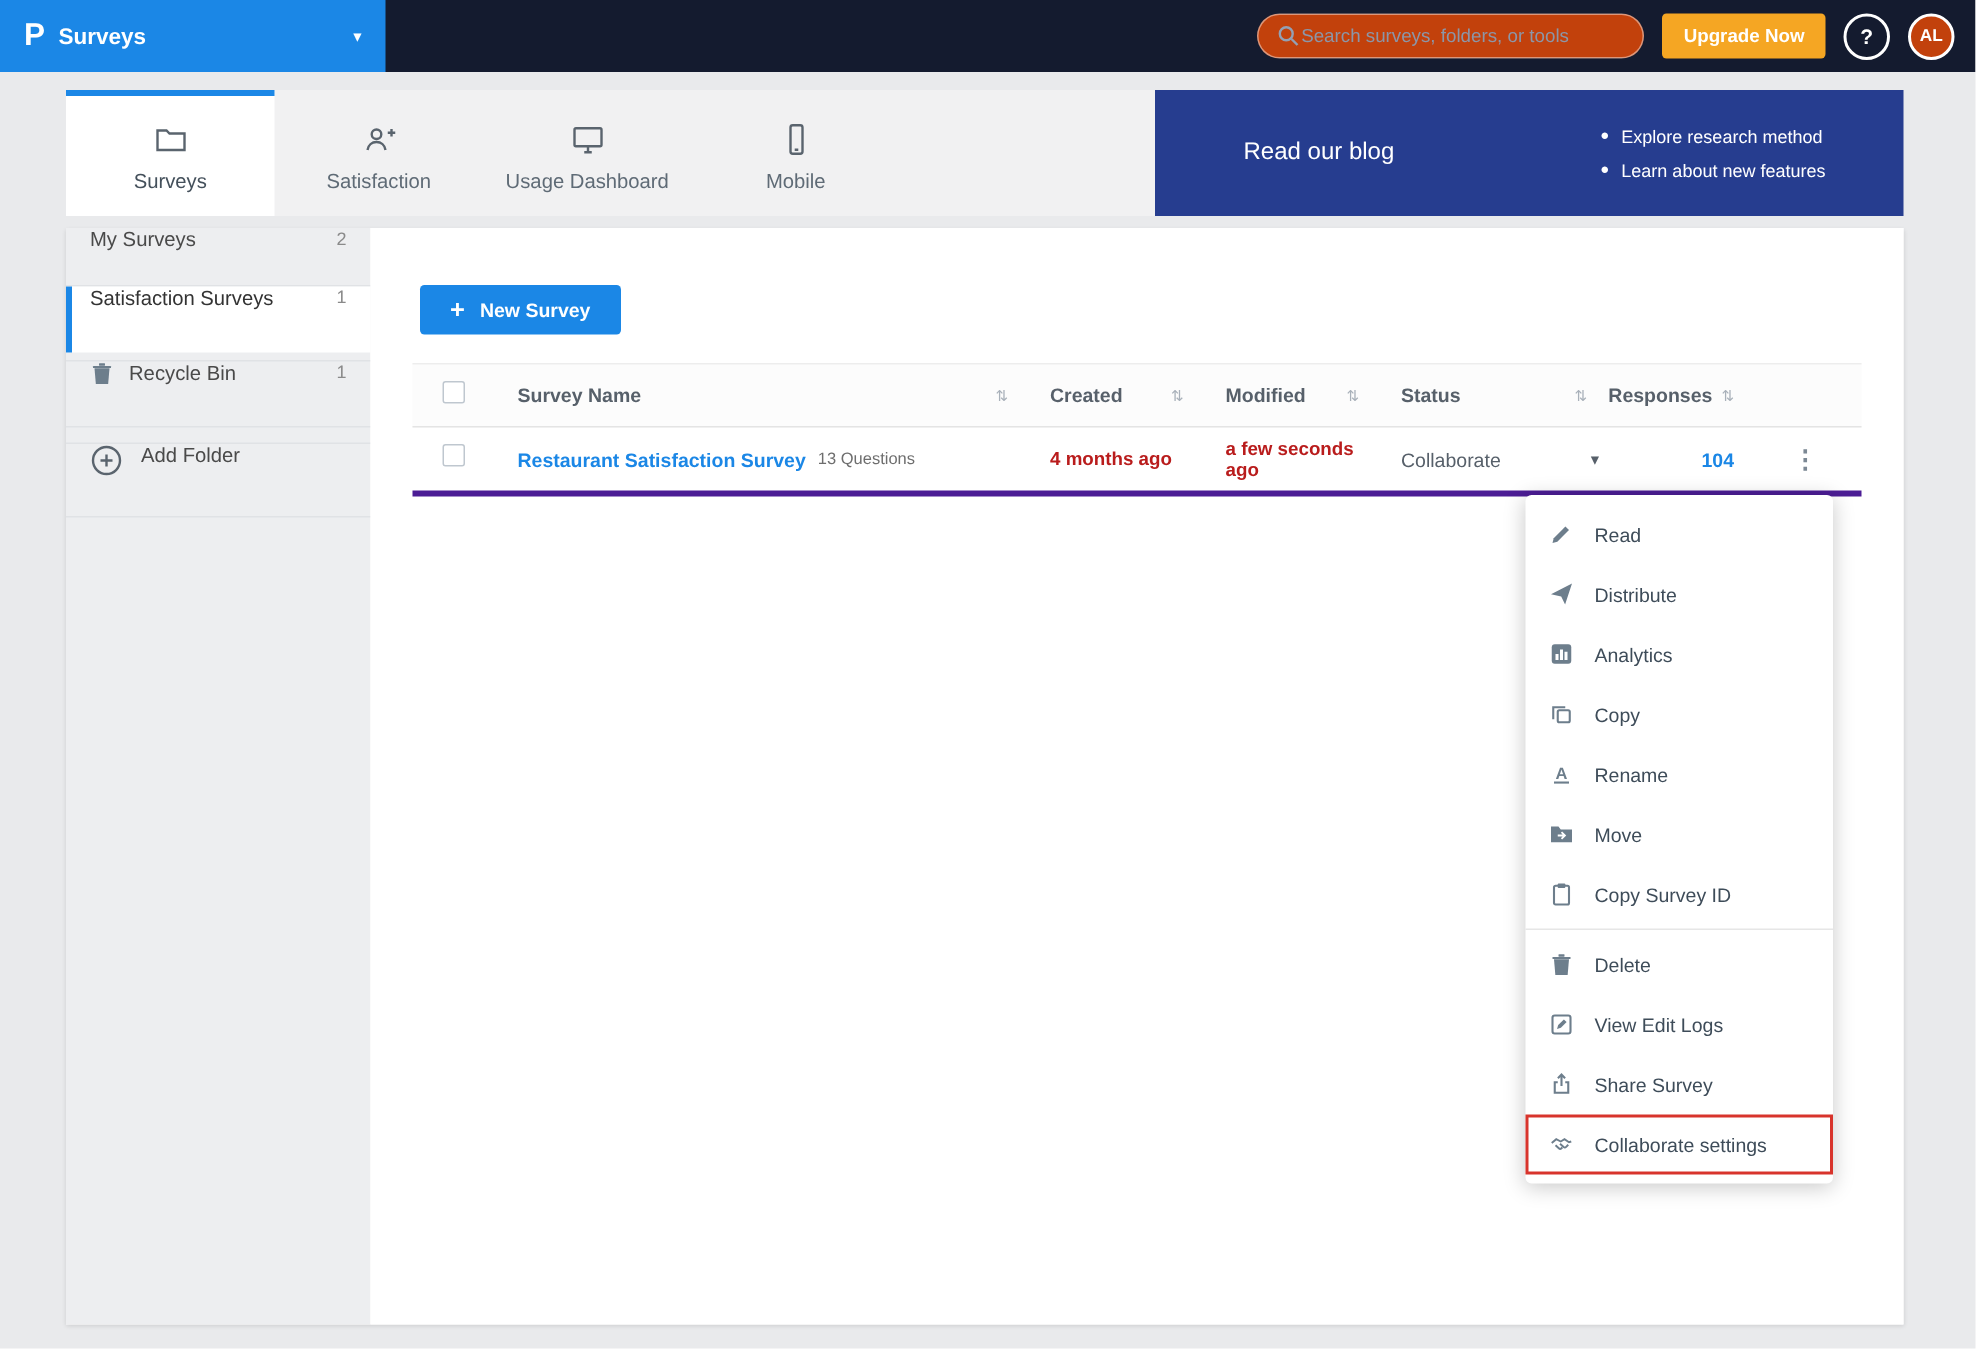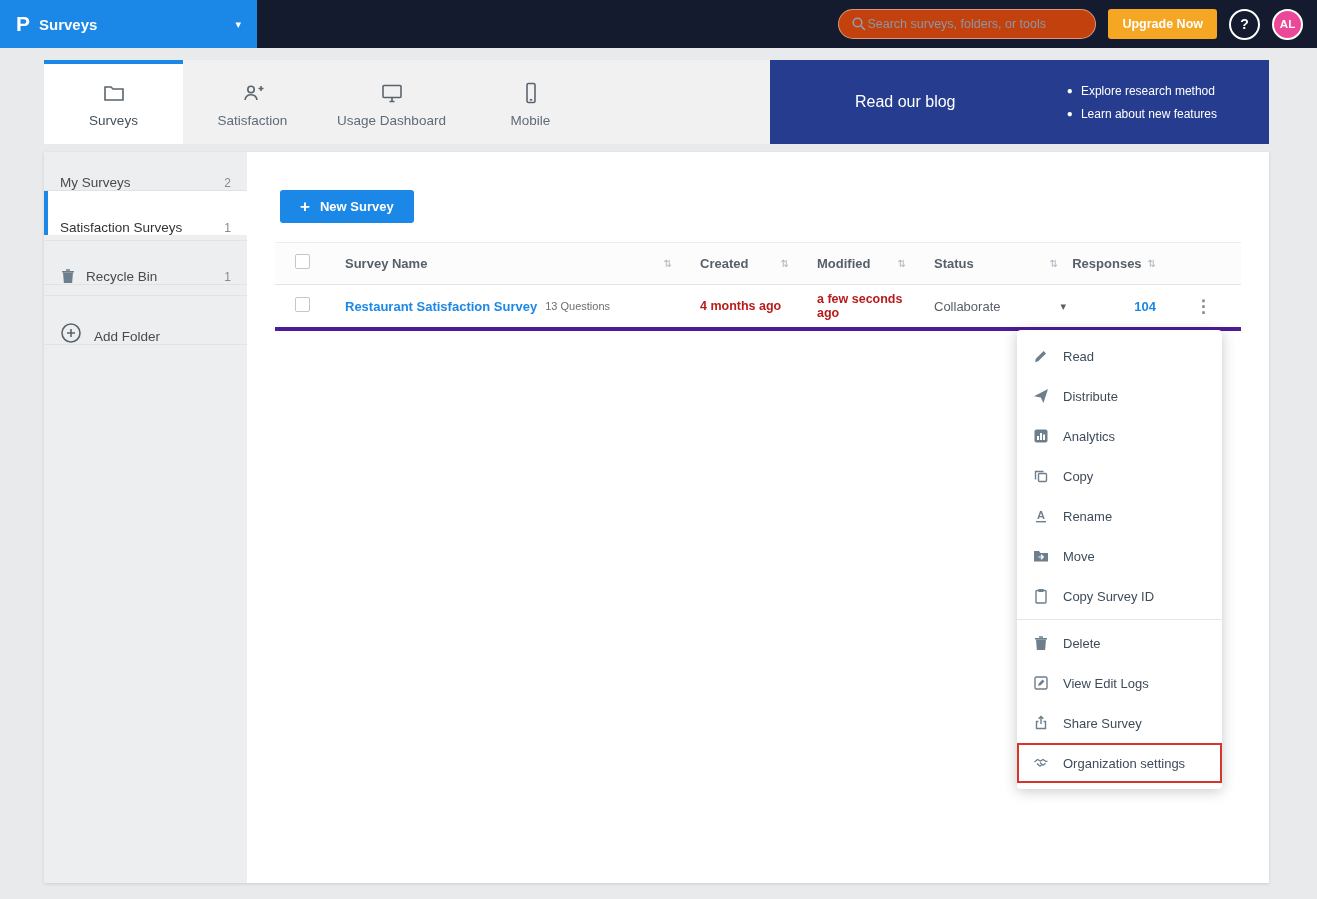--- a/index.html
+++ b/index.html
@@ -21,42 +21,42 @@
   .topbar-right { position:absolute; right:14px; top:0; height:48px; display:flex; align-items:center; gap:12px; }
   .search-pill { display:flex; align-items:center; width:258px; height:30px; border-radius:15px;
     background:#c2410c; border:1px solid rgba(255,255,255,0.45); padding:0 12px; }
   .search-pill input { flex:1; background:transparent; border:none; outline:none;
     color:#C6CEDB; font-size:12.5px; font-family:"Liberation Sans", sans-serif; }
   .search-pill input::placeholder { color:#8C96A8; }
   .upgrade-btn { height:30px; padding:0 14px; background:#F5A623; border:none; border-radius:3px;
     color:#fff; font-size:12.5px; font-weight:bold; cursor:pointer; font-family:"Liberation Sans", sans-serif; }
   .circle-btn { width:31px; height:31px; border-radius:50%; border:2px solid #fff; background:transparent;
     color:#fff; font-size:14px; font-weight:bold; display:flex; align-items:center; justify-content:center; cursor:pointer; }
-  .avatar { background:#ec4899; font-size:11.5px;text-align:right; }
+  .avatar { background:#c2410c; font-size:11.5px;text-align:right; }
 
   
   .tabs-strip { position:absolute; left:44px; top:60px; width:726px; height:84px; background:#F1F1F2; display:flex; }
   .tab { width:139px; height:84px; display:flex; flex-direction:column; align-items:center; justify-content:center;
     gap:8px; cursor:pointer; border-top:4px solid transparent; }
   .tab.active { background:#fff; border-top:4px solid #1B87E6; }
   .tab-label { font-size:13.5px; color:#5F6B76; }
   .tab.active .tab-label { color:#44505B; }
 
   .banner { position:absolute; left:770px; top:60px; width:499px; height:84px; background:#263D8F;
     display:flex; align-items:center; }
-  .banner-title { color:#fff; font-size:16px; margin-left:85px; cursor:pointer; }
+  .banner-title { color:#fff; font-size:16px; margin-left:59px; cursor:pointer; }
   .banner-bullets { margin-left:auto; margin-right:52px; display:flex; flex-direction:column; gap:9px; }
   .banner-bullet { color:#fff; font-size:12px; display:flex; align-items:center; gap:8px; }
   .banner-bullet .dot { font-size:10px; }
 
   
   .card { position:absolute; left:44px; top:152px; width:1225px; height:731px; background:#fff;
     box-shadow:0 1px 3px rgba(0,0,0,0.12); display:flex; }
   .sidebar { width:203px; background:#EDEEF0; }
-  .side-item { display:flex; align-items:flex-end; padding:0 16px; cursor:pointer; }
+  .side-item { display:flex; align-items:flex-start; padding:0 16px; cursor:pointer; }
   .side-label { font-size:13.5px; color:#4A4A4A; }
   .side-count { margin-left:auto; font-size:12px; color:#8A8A8A; }
   .side-my { height:39px; border-bottom:1px solid #E0E2E5; }
   .side-sat { height:44px; background:#fff; border-left:4px solid #1B87E6; padding-left:12px; }
   .side-sat .side-label { color:#333; }
   .side-recycle { height:45px; margin-top:5px; border-top:1px solid #E0E2E5; border-bottom:1px solid #E0E2E5; gap:10px; }
   .side-add { height:50px; margin-top:10px; border-top:1px solid #E0E2E5; border-bottom:1px solid #E0E2E5; gap:12px; }
 
   .main { flex:1; position:relative; background:#fff; }
   .new-survey-btn { position:absolute; left:33px; top:38px; height:33px; padding:0 20px;
@@ -345,16 +345,16 @@
       <path d="M8 9V1.8M5.6 3.8L8 1.4l2.4 2.4" fill="none" stroke="#6D7E8C" stroke-width="1.4"></path>
     </svg>
     <span class="menu-label">Share Survey</span>
   </div>
 
   <div class="menu-item highlighted">
     <svg class="icon16" viewBox="0 0 16 16">
       <path d="M1.5 7l3-2.5 3 1.5 2.5-1.5 3 2 1.5-.5" fill="none" stroke="#6D7E8C" stroke-width="1.3"></path>
       <path d="M4 8.5l2.2 2c.5.5 1.3.5 1.8 0l.5-.5M7 7.5l2.4 2.2c.5.4 1.2.4 1.7-.1l1.4-1.4" fill="none" stroke="#6D7E8C" stroke-width="1.3"></path>
     </svg>
-    <span class="menu-label">Organization settings</span>
+    <span class="menu-label">Collaborate settings</span>
   </div>
 
 </div>
 
 </body></html>

